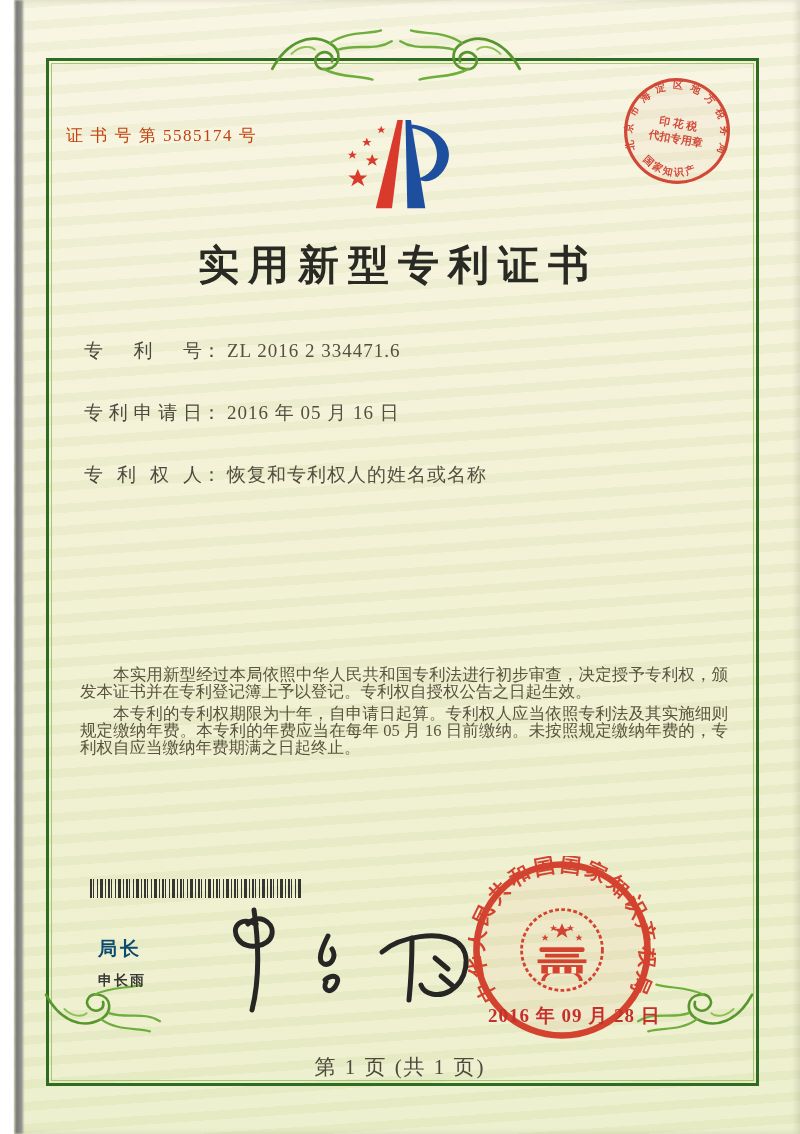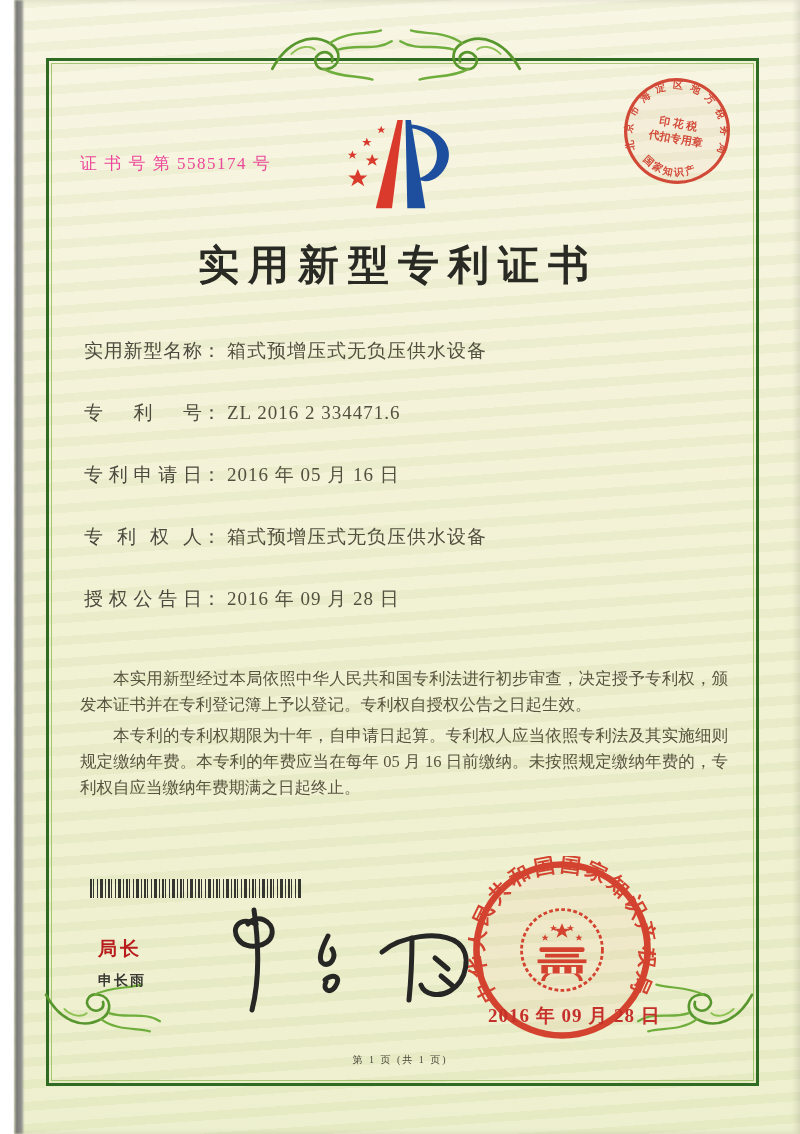--- a/index.html
+++ b/index.html
@@ -12,54 +12,54 @@
   #paper::before{content:"";position:absolute;inset:0;
          background:repeating-linear-gradient(176deg,rgba(173,196,130,0.10) 0 9px,rgba(255,255,255,0.06) 9px 22px);}
   #scan-strip{position:absolute;left:15px;top:0;width:8px;height:100%;
          background:linear-gradient(90deg,#6f6f6d,#9a9a96);filter:blur(1px);}
   
   #frame{position:absolute;left:46px;top:58px;width:707px;height:1022px;
          border:3px solid #2f6b22;}
   #frame::after{content:"";position:absolute;inset:2px;border:1px solid #a5c772;}
   .flourish{position:absolute;pointer-events:none;}
   
-  #cert-no{position:absolute;left:80px;top:124px;font-size:17px;letter-spacing:1.5px;color:#ec4899;margin-top:28px;}
+  #cert-no{position:absolute;left:66px;top:124px;font-size:17px;letter-spacing:1.5px;color:#c2410c;}
   #logo{position:absolute;left:338px;top:112px;width:126px;height:106px;}
   #tax-stamp{position:absolute;left:620px;top:74px;width:114px;height:114px;transform:rotate(10deg);opacity:.92;}
   #title{position:absolute;left:0;top:238px;width:796px;text-align:center;
          font-size:41px;font-weight:700;letter-spacing:9px;color:#2a2a24;}
   
   #fields{position:absolute;left:84px;top:338px;width:640px;}
   .field-row{height:32px;margin-bottom:30px;font-size:19px;color:#4c4a3e;white-space:nowrap;}
   .field-label{display:inline-block;width:118px;text-align:justify;text-align-last:justify;}
   .field-colon{display:inline-block;margin-right:6px;}
   .field-value{letter-spacing:1px;color:#53503f;}
   
   #paragraphs{position:absolute;left:80px;top:666px;width:648px;
-              font-size:16.5px;line-height:26px;color:#58543f;text-align:justify;}
+              font-size:16.5px;line-height:17px;color:#58543f;text-align:justify;}
   #paragraphs p{margin:0 0 5px 0;text-indent:2em;}
   
   #barcode{position:absolute;left:90px;top:879px;width:212px;height:19px;
      background:repeating-linear-gradient(90deg,
        #1d1d1b 0 2px,transparent 2px 3px,#1d1d1b 3px 4px,transparent 4px 7px,
        #1d1d1b 7px 8px,transparent 8px 10px,#1d1d1b 10px 13px,transparent 13px 15px,
        #1d1d1b 15px 16px,transparent 16px 18px);
      opacity:.88;}
   
   #signer-title{position:absolute;left:98px;top:936px;font-size:19px;font-weight:700;
-      color:#b91c1c;font-family:Liberation Mono, monospace;letter-spacing:3px;}
+      color:#0c4a6e;font-family:Liberation Mono, monospace;letter-spacing:3px;}
   #signer-name{position:absolute;left:98px;top:972px;font-size:14px;font-weight:700;
       color:#3a3a34;font-family:"Liberation Sans","DejaVu Sans",sans-serif;letter-spacing:2px;}
   #signature{position:absolute;left:200px;top:898px;width:270px;height:118px;}
   
   #official-seal{position:absolute;left:468px;top:856px;width:188px;height:188px;opacity:.95;}
   #seal-date{position:absolute;left:488px;top:1003px;font-size:19px;font-weight:700;
       color:#c5302a;letter-spacing:1px;}
   #page-footer{position:absolute;left:0;top:1053px;width:800px;text-align:center;
-      font-size:10px;color:#4c4a3e;letter-spacing:2px;font-family:Liberation Serif, serif;}
+      font-size:21px;color:#4c4a3e;letter-spacing:2px;font-family:Liberation Serif, serif;}
   svg text{font-family:"Liberation Serif","DejaVu Serif",serif;}
 </style>
 </head>
 <body>
 
 <div id="page">
   <div id="paper"></div>
   <div id="scan-strip"></div>
   <div id="frame"></div>
 
@@ -117,33 +117,27 @@
       <textPath href="#ts-bot" startOffset="0">国家知识产权局</textPath>
     </text>
     <text x="0" y="-4" text-anchor="middle" font-size="11.5" font-weight="bold" fill="#cf3b2a">印 花 税</text>
     <text x="0" y="12" text-anchor="middle" font-size="11.5" font-weight="bold" fill="#cf3b2a">代扣专用章</text>
   </svg>
 
   <div id="title">实用新型专利证书</div>
 
   <div id="fields">
     <div class="field-row">
-      <span class="field-label">实用新型名称</span><span class="field-colon">：</span><span class="field-value">箱式预增压式无负压供水设备</span>
-    </div>
-    <div class="field-row">
       <span class="field-label">专利号</span><span class="field-colon">：</span><span class="field-value">ZL 2016 2 334471.6</span>
     </div>
     <div class="field-row">
       <span class="field-label">专利申请日</span><span class="field-colon">：</span><span class="field-value">2016 年 05 月 16 日</span>
     </div>
     <div class="field-row">
-      <span class="field-label">专利权人</span><span class="field-colon">：</span><span class="field-value">箱式预增压式无负压供水设备</span>
-    </div>
-    <div class="field-row">
-      <span class="field-label">授权公告日</span><span class="field-colon">：</span><span class="field-value">2016 年 09 月 28 日</span>
+      <span class="field-label">专利权人</span><span class="field-colon">：</span><span class="field-value">恢复和专利权人的姓名或名称</span>
     </div>
   </div>
 
   <div id="paragraphs">
     <p>本实用新型经过本局依照中华人民共和国专利法进行初步审查，决定授予专利权，颁发本证书并在专利登记簿上予以登记。专利权自授权公告之日起生效。</p>
     <p>本专利的专利权期限为十年，自申请日起算。专利权人应当依照专利法及其实施细则规定缴纳年费。本专利的年费应当在每年 05 月 16 日前缴纳。未按照规定缴纳年费的，专利权自应当缴纳年费期满之日起终止。</p>
   </div>
 
   <div id="barcode"></div>
 

